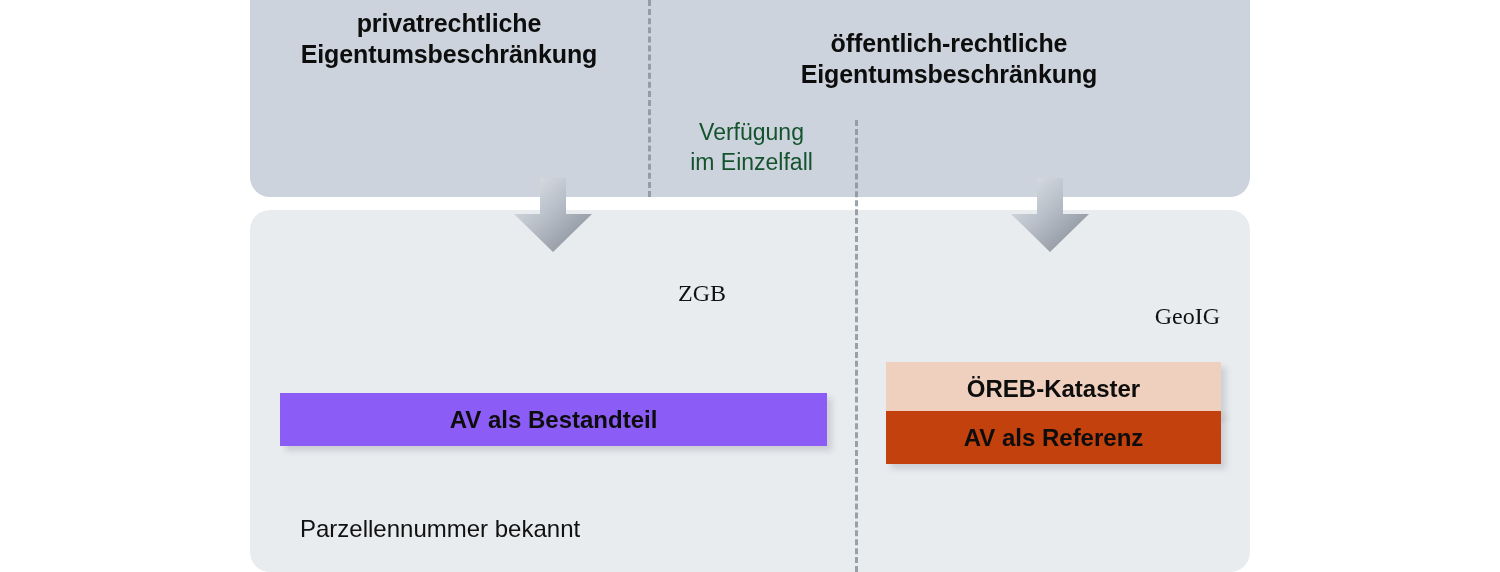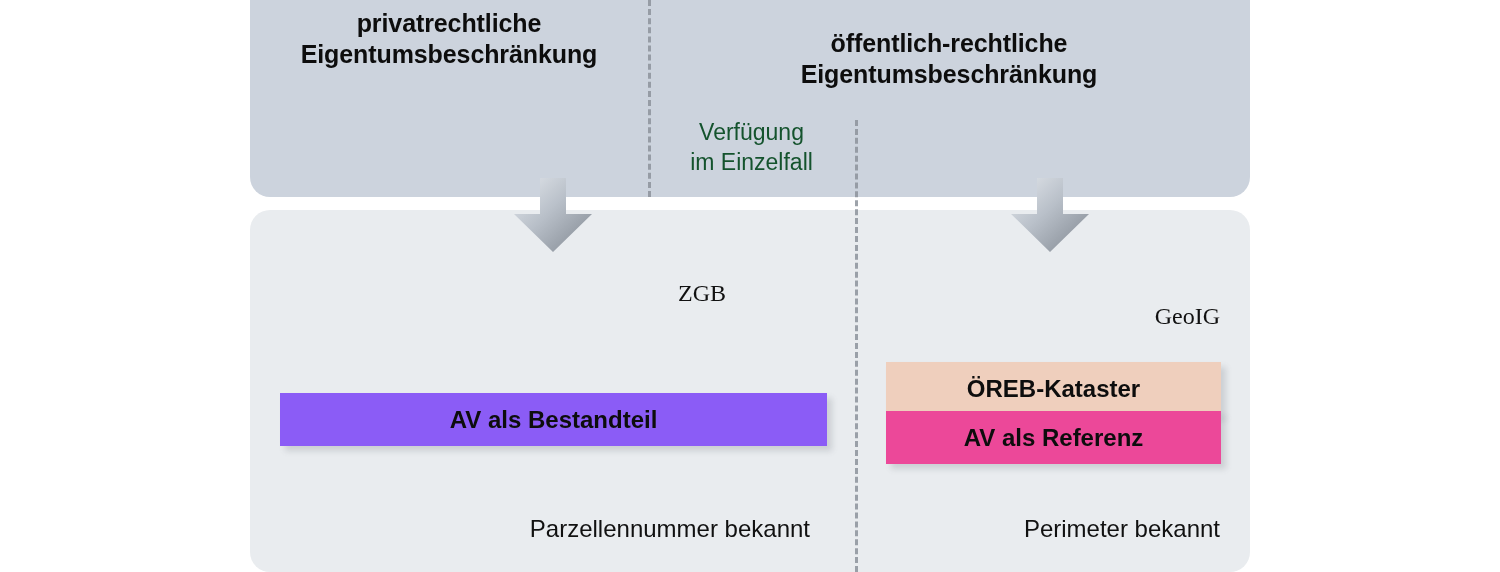--- a/index.html
+++ b/index.html
@@ -117,27 +117,27 @@
     align-items: center;
     justify-content: center;
     font-weight: bold;
     font-size: 24px;
     color: #0d0d0d;
     box-shadow: 5px 5px 6px rgba(90,95,105,0.20);
   }
   .bar-gb   { left: 280px; top: 332px; width: 547px; background: #ecdca6; }
   .bar-avb  { left: 280px; top: 393px; width: 547px; background: #8b5cf6; }
   .bar-oereb{ left: 886px; top: 332px; width: 335px; background: #efcfbd; margin-top: 30px; }
-  .bar-avr  { left: 886px; top: 411px; width: 335px; background: #ec4899; }
+  .bar-avr  { left: 886px; top: 411px; width: 335px; background: #c2410c; }
 
   
   .foot-note {
     position: absolute;
     top: 515px;
-    text-align: right;
+    text-align: left;
     font-size: 24px;
     color: #111;
   }
   .foot-left  { left: 300px; width: 510px; }
   .foot-right { left: 880px; width: 340px; }
 </style>
 </head>
 <body>
 
 <div id="diagram">
@@ -184,15 +184,14 @@
   </div>
 
   <div class="law-label law-left">ZGB</div>
   <div class="law-label law-right">GeoIG</div>
 
   <div class="bar bar-avb">AV als Bestandteil</div>
   <div class="bar bar-oereb">ÖREB-Kataster</div>
   <div class="bar bar-avr">AV als Referenz</div>
 
   <div class="foot-note foot-left">Parzellennummer bekannt</div>
-  <div class="foot-note foot-right">Perimeter bekannt</div>
 
 </div>
 
 </body></html>

